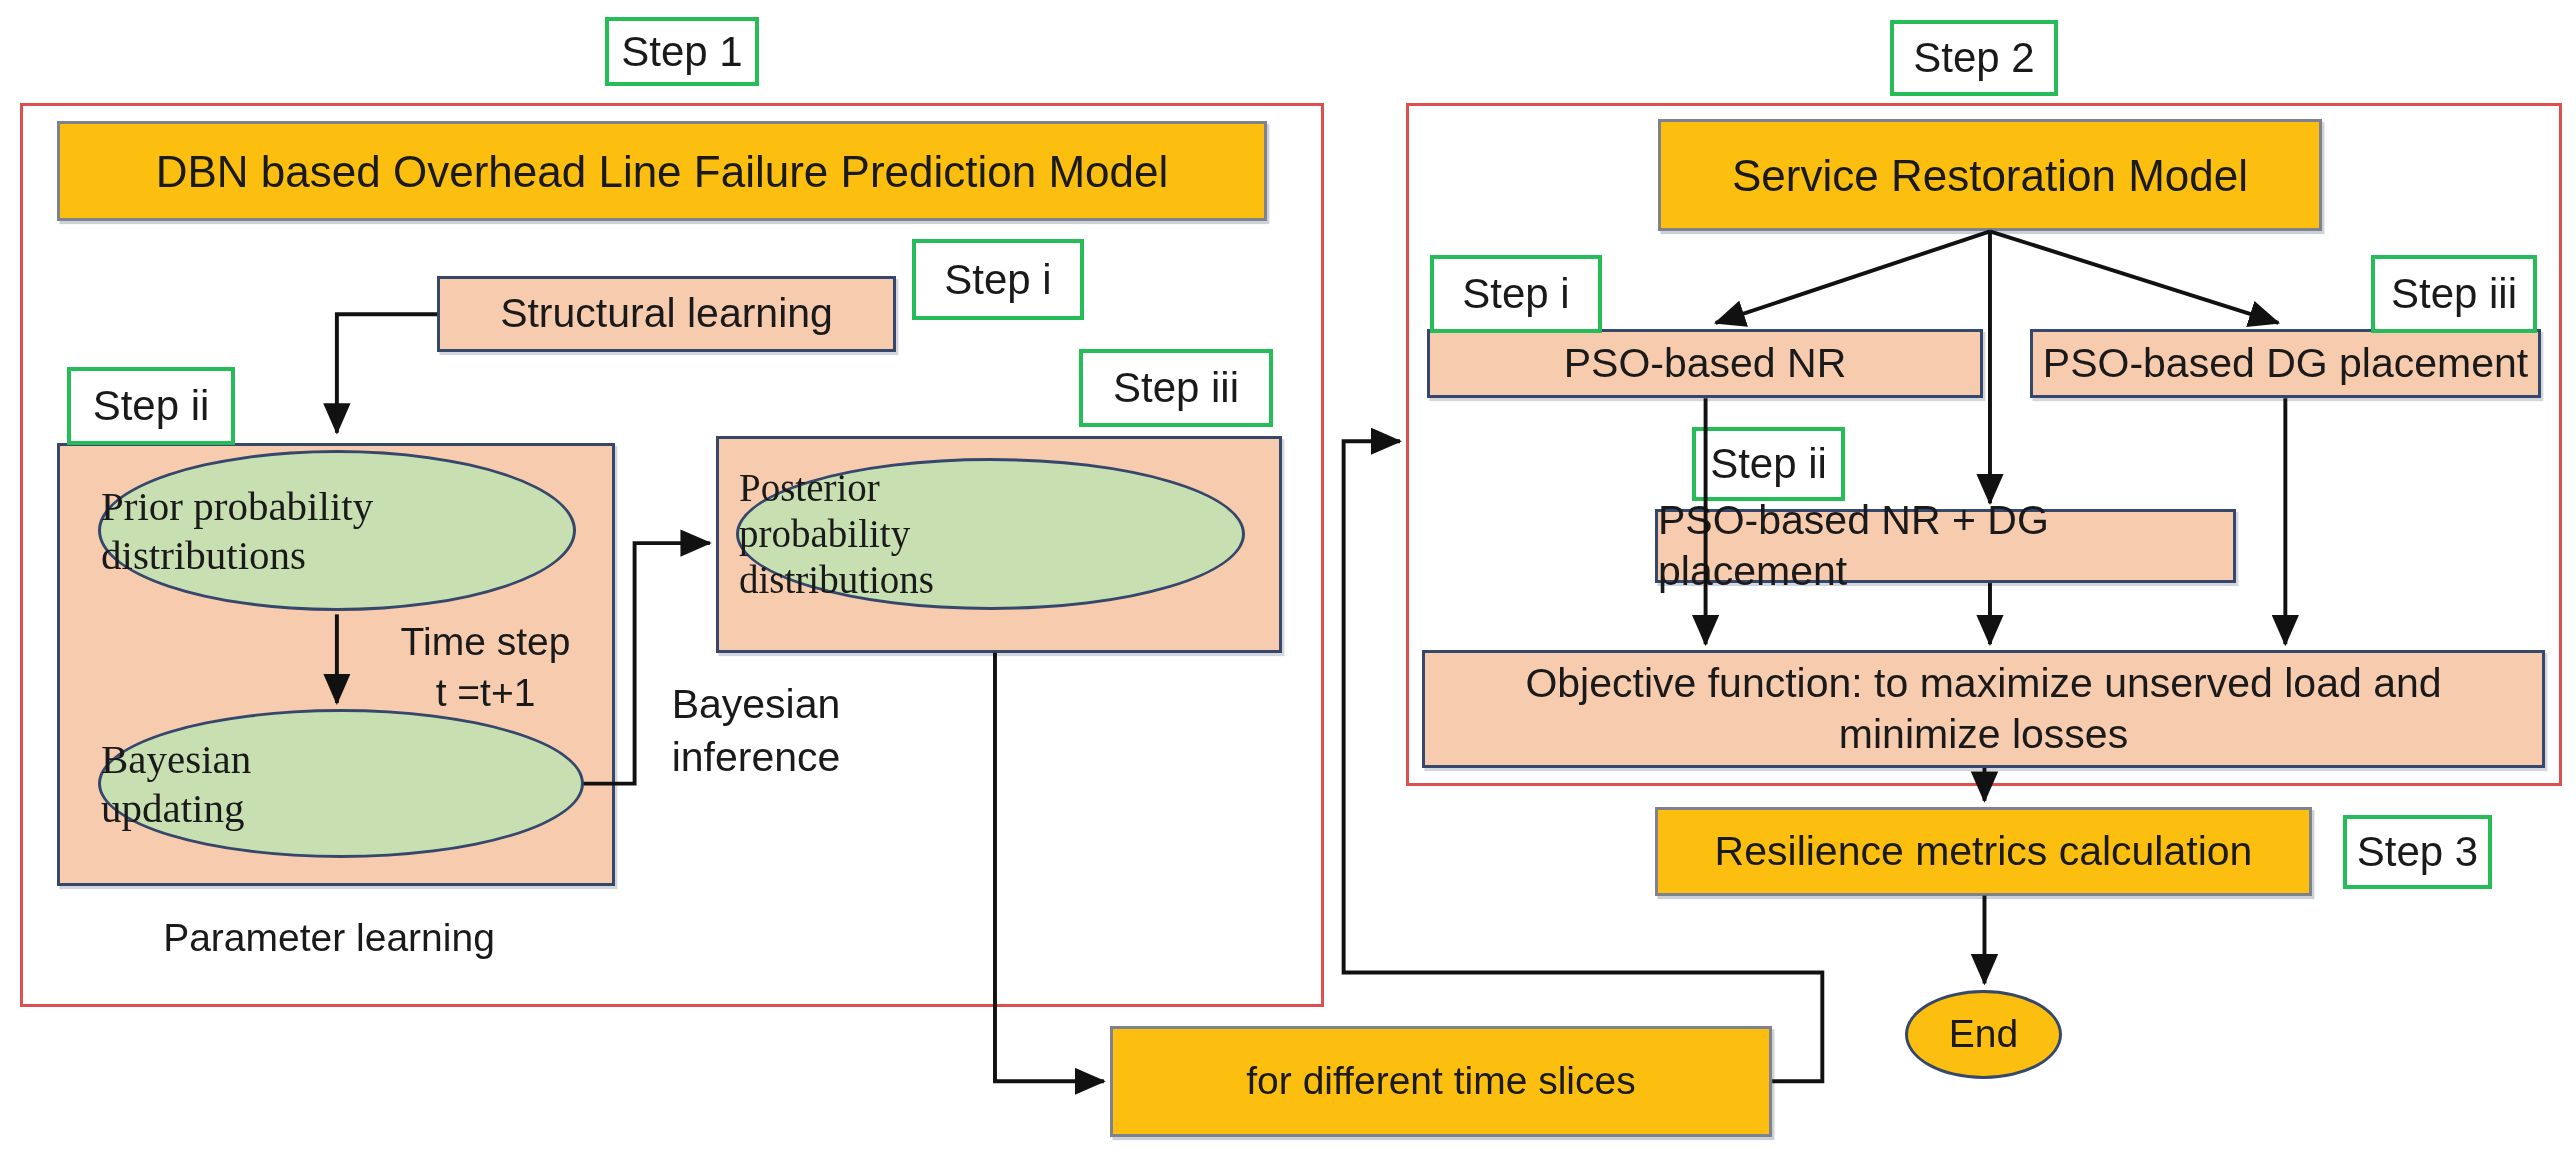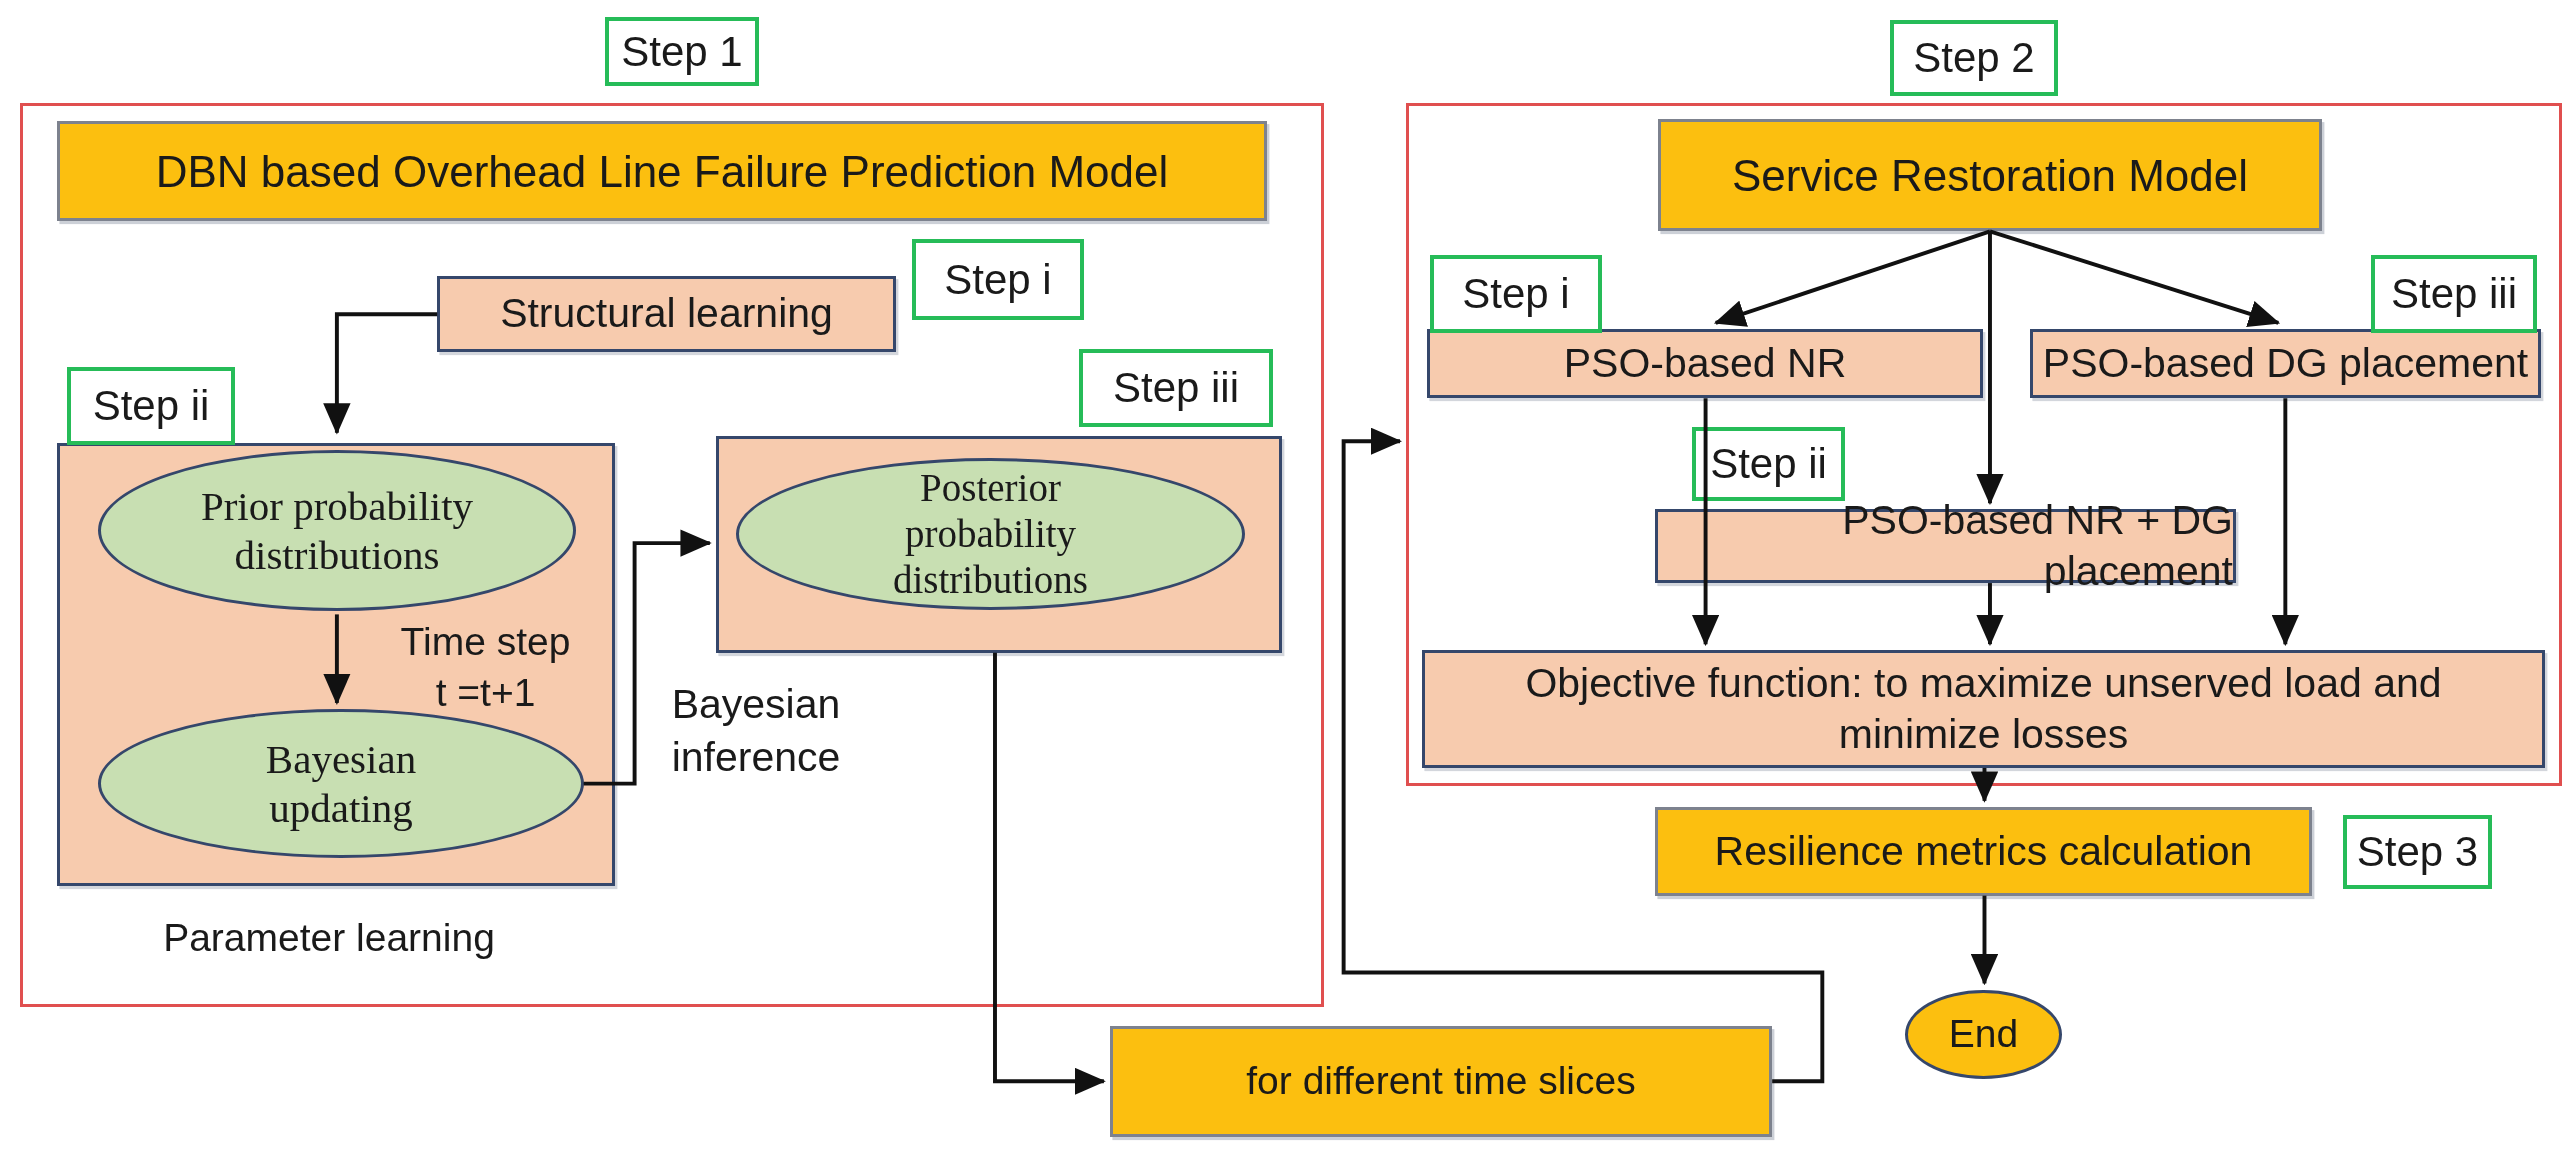--- a/index.html
+++ b/index.html
@@ -32,30 +32,30 @@
     display:flex;flex-direction:column;align-items:center;justify-content:center;
     text-align:center;font-size:42px;line-height:1.25;
     box-shadow:2.4px 3.1px 0 rgba(110,120,140,.35);
     z-index:2;
   }
   
   .salmon{
     background:var(--salmon,#f7cbae);
     border:3.9px solid var(--navy,#35476b);
     display:flex;flex-direction:column;align-items:center;justify-content:center;
-    text-align:right;font-size:41px;line-height:1.25;
+    text-align:left;font-size:41px;line-height:1.25;
     box-shadow:2.4px 3.1px 0 rgba(110,120,140,.3);
     z-index:2;
   }
   
   .ellipse{
     background:var(--green,#c8dfb2);
     border:3.1px solid var(--navy,#35476b);
     border-radius:50%;
-    display:flex;flex-direction:column;align-items:center;justify-content:center;
+    display:flex;flex-direction:column;align-items:flex-start;justify-content:center;
     text-align:center;
     font-family:"Liberation Serif",serif;
     font-size:41px;line-height:1.18;
     z-index:3;
   }
   
   .caption{
     display:flex;flex-direction:column;align-items:center;justify-content:flex-start;
     text-align:center;font-size:39px;line-height:1.3;
     z-index:3;

